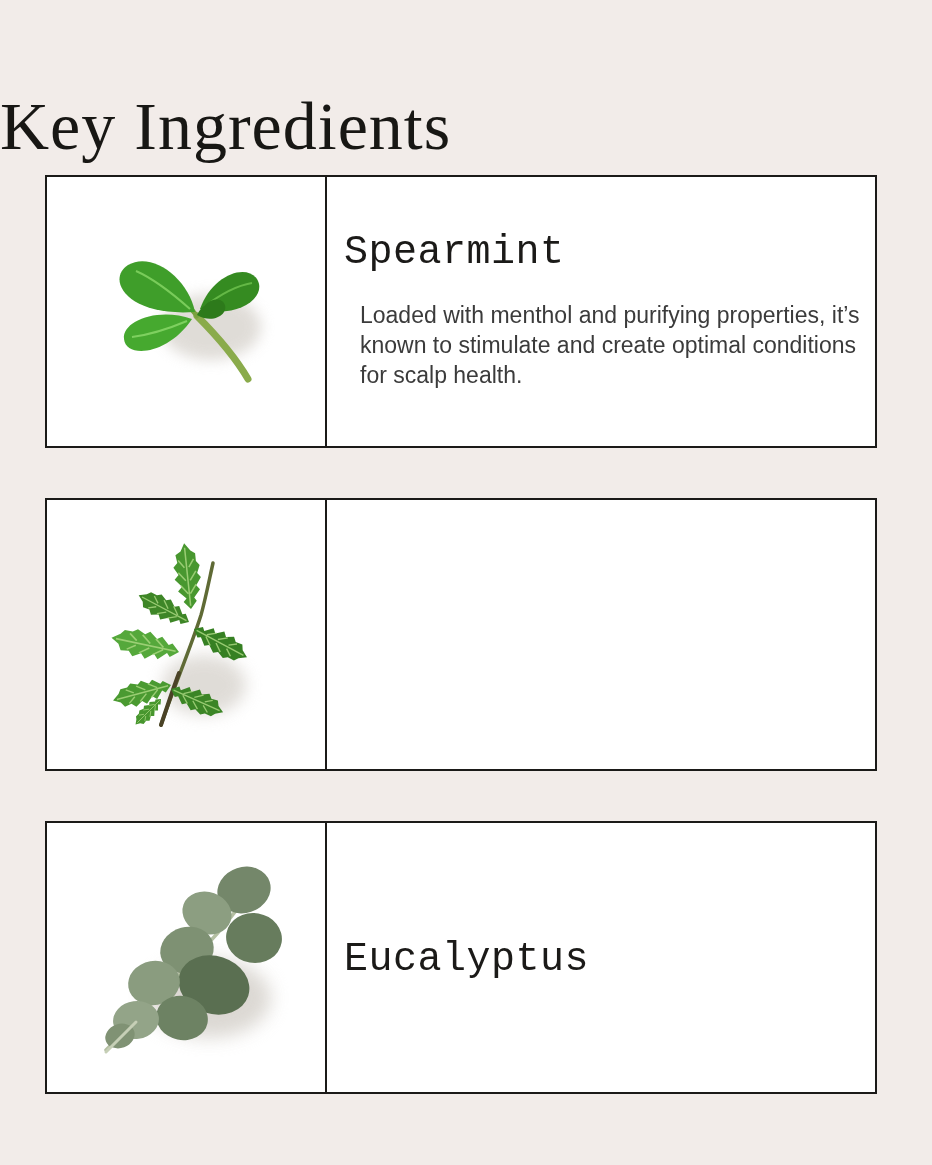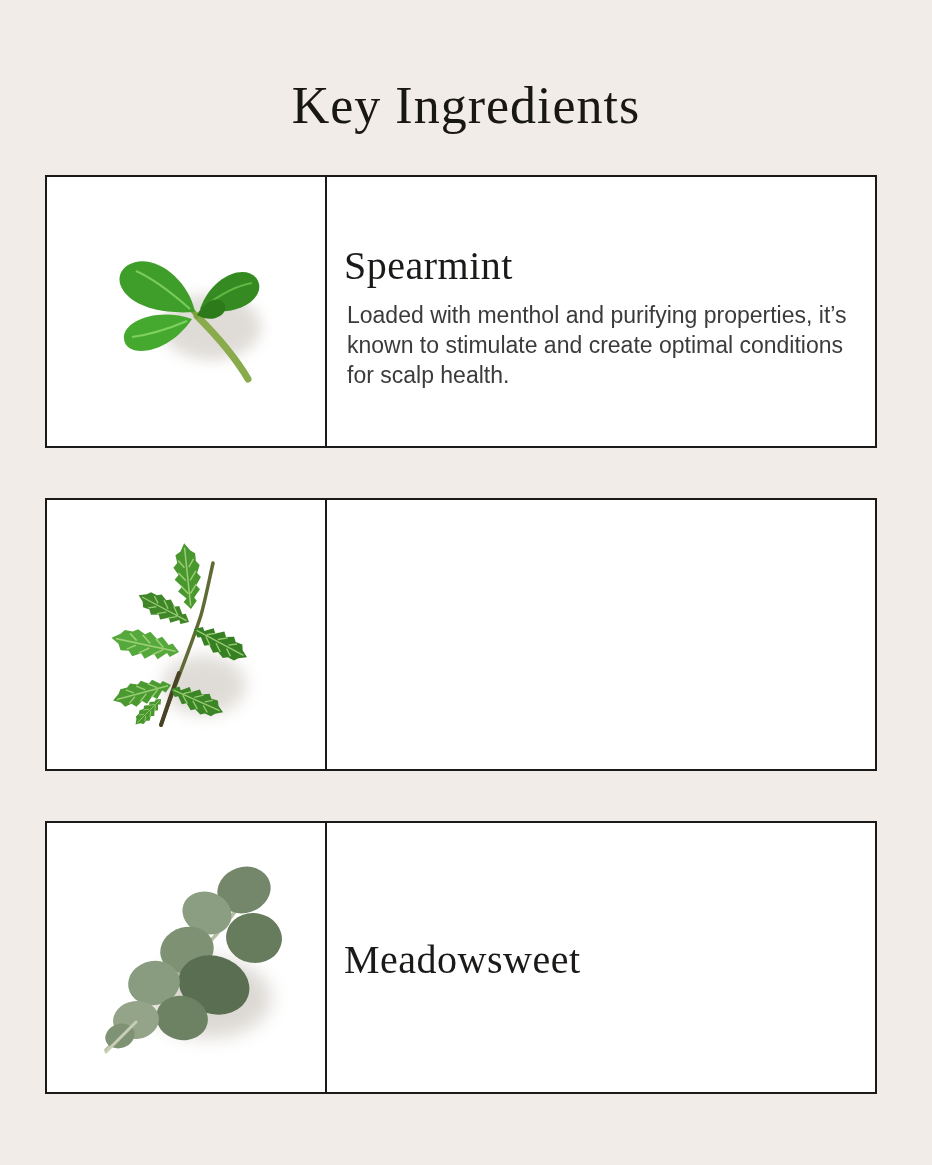--- a/index.html
+++ b/index.html
@@ -9,24 +9,24 @@
     height: 1165px;
     background: #f2ece9;
     overflow: hidden;
     font-family: "Liberation Sans", sans-serif;
   }
   .page-title {
     position: absolute;
     top: 40px;
     left: 0;
     width: 100%;
-    text-align: center;
+    text-align: left;
     font-family: "Liberation Serif", serif;
     font-weight: 400;
-    font-size: 52px;
+    font-size: 68px;
     line-height: 1.2;
     letter-spacing: 1px;
     color: #181714;
   }
   .cards {
     position: absolute;
     top: 175px;
     left: 45px;
     width: 832px;
     display: flex;
@@ -53,29 +53,29 @@
   .card-body {
     flex: 1;
     min-width: 0;
     display: flex;
     flex-direction: column;
     justify-content: center;
     padding: 0 18px 0 17px;
   }
   .card-title {
     margin: 12px 0 8px 0;
-    font-family: Liberation Serif, serif;
+    font-family: Liberation Mono, monospace;
     font-weight: 400;
     font-size: 40px;
     line-height: 1.15;
     letter-spacing: 0.5px;
     color: #1b1a18;
   }
   .card-text {
-    margin: 3px;
+    margin: 16px;
     width: 510px;
     max-width: 100%;
     font-size: 23px;
     line-height: 30px;
     color: #3b3b3b;
   }
   .soft-blur-7 { filter: blur(7px); }
   .soft-blur-8 { filter: blur(8px); }
   .soft-blur-9 { filter: blur(9px); }
 </style>
@@ -143,18 +143,18 @@
           <ellipse cx="103" cy="100" rx="27" ry="23" transform="rotate(-15 103 100)" fill="#7e9173"></ellipse>
           <ellipse cx="130" cy="135" rx="36" ry="29" transform="rotate(18 130 135)" fill="#5a6f51"></ellipse>
           <ellipse cx="70" cy="133" rx="26" ry="22" transform="rotate(-10 70 133)" fill="#8a9c7f"></ellipse>
           <ellipse cx="98" cy="168" rx="26" ry="22" transform="rotate(12 98 168)" fill="#6d8263"></ellipse>
           <ellipse cx="52" cy="170" rx="23" ry="19" transform="rotate(-8 52 170)" fill="#93a488"></ellipse>
           <ellipse cx="36" cy="186" rx="15" ry="12" transform="rotate(-20 36 186)" fill="#809274"></ellipse>
           <path d="M22,202 L52,172" stroke="#c6cfb6" stroke-width="3" stroke-linecap="round"></path>
         </svg>
       </div>
       <div class="card-body">
-        <h2 class="card-title">Meadowsweet</h2>
+        <h2 class="card-title">Eucalyptus</h2>
       </div>
     </section>
 
   </div>
 </div>
 
 </body></html>

